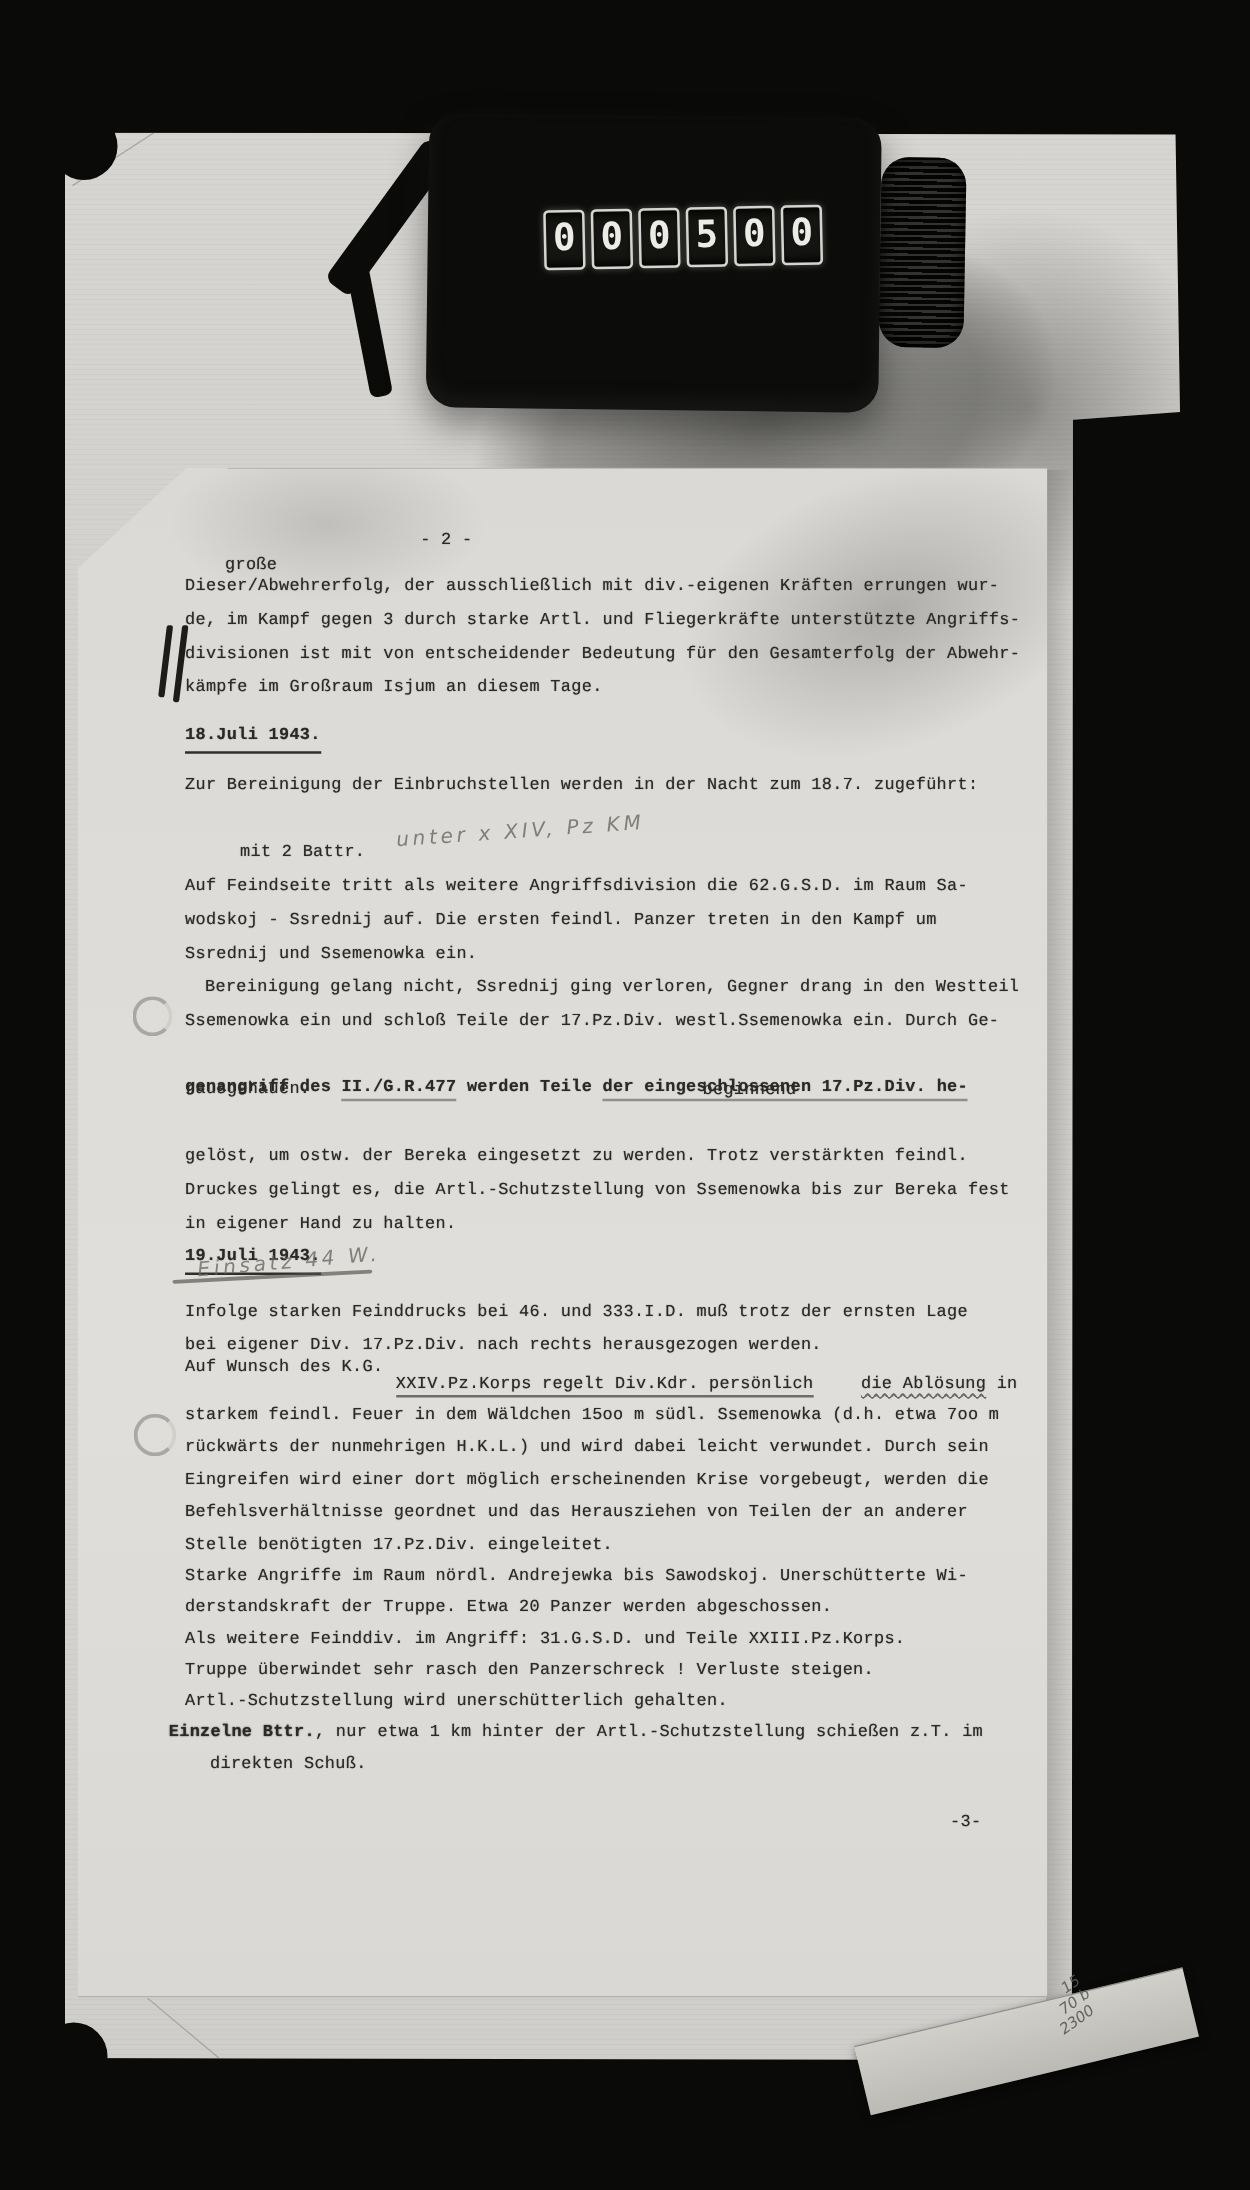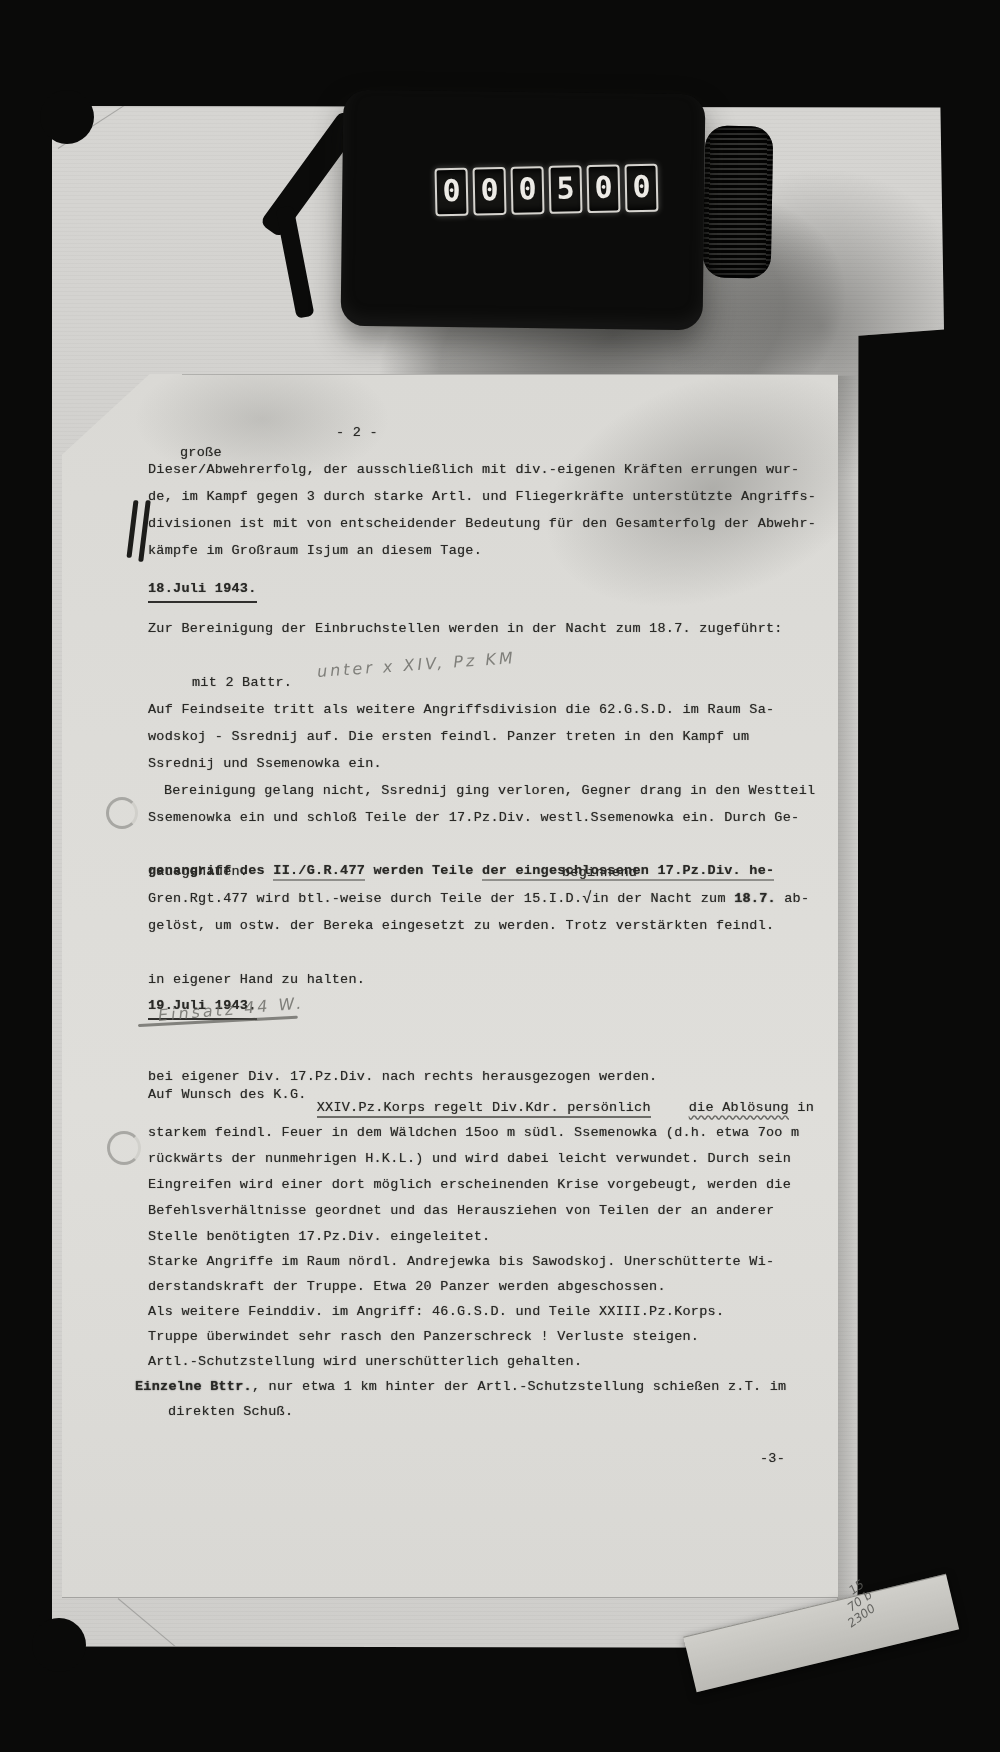--- a/index.html
+++ b/index.html
@@ -138,39 +138,40 @@
     <div class="tl" style="left:130px;top:300px;">mit 2 Battr.</div>
     <div class="pwrite" style="left:255px;top:288px;font-size:16px;transform:rotate(-4deg);">unter x XIV, Pz KM</div>
     <div class="tl" style="left:86px;top:327px;">Auf Feindseite tritt als weitere Angriffsdivision die 62.G.S.D. im Raum Sa-</div>
     <div class="tl" style="left:86px;top:354px;">wodskoj - Ssrednij auf. Die ersten feindl. Panzer treten in den Kampf um</div>
     <div class="tl" style="left:86px;top:381px;">Ssrednij und Ssemenowka ein.</div>
     <div class="tl" style="left:86px;top:408px;margin-left:16px;">Bereinigung gelang nicht, Ssrednij ging verloren, Gegner drang in den Westteil</div>
     <div class="tl" style="left:86px;top:435px;">Ssemenowka ein und schloß Teile der 17.Pz.Div. westl.Ssemenowka ein. Durch Ge-</div>
     <div class="tl" style="left:86px;top:488px;font-weight:bold;"><span>genangriff des </span><span class="ul-pencil">II./G.R.477</span><span> werden Teile </span><span class="ul-pencil">der eingeschlossenen 17.Pz.Div. he-</span></div>
     <div class="tl" style="left:86px;top:489px;">rausgehauen.</div>
     <div class="tl" style="left:500px;top:490px;">beginnend</div>
-    <div class="tl" style="left:86px;top:516px;"><span>Gren.Rgt.477 wird btl.-weise durch Teile der 15.I.D.</span><span class="caret">√</span><span>in der Nacht zum </span><span class="b">18.7.</span><span> ab-</span></div>
     <div class="tl" style="left:86px;top:543px;">gelöst, um ostw. der Bereka eingesetzt zu werden. Trotz verstärkten feindl.</div>
+    <div class="tl" style="left:86px;top:570px;">Druckes gelingt es, die Artl.-Schutzstellung von Ssemenowka bis zur Bereka fest</div>
     <div class="tl" style="left:86px;top:597px;">in eigener Hand zu halten.</div>
     <div class="pring" style="left:44px;top:423px;width:26px;height:26px;"></div>
 
     <div class="tl hd" style="left:86px;top:623px;"><span class="ul">19.Juli 1943.</span></div>
     <div class="pwrite" style="left:96px;top:632px;font-size:16px;transform:rotate(-5deg);">Einsatz 44 W.</div>
     <div class="pline" style="left:76px;top:650px;width:160px;transform:rotate(-3deg);background:rgba(80,80,76,.65);"></div>
 
+    <div class="tl" style="left:86px;top:668px;">Infolge starken Feinddrucks bei 46. und 333.I.D. muß trotz der ernsten Lage</div>
     <div class="tl" style="left:86px;top:694px;">bei eigener Div. 17.Pz.Div. nach rechts herausgezogen werden.</div>
     <div class="tl" style="left:86px;top:712px;"><span>Auf Wunsch des K.G.</span><span class="seg-low" style="margin-left:10px;"><span class="ul-dark">XXIV.Pz.Korps regelt Div.Kdr. persönlich</span><span class="ul-wavy">die Ablösung</span><span> in</span></span></div>
     <div class="tl" style="left:86px;top:750px;">starkem feindl. Feuer in dem Wäldchen 15oo m südl. Ssemenowka (d.h. etwa 7oo m</div>
     <div class="tl" style="left:86px;top:776px;">rückwärts der nunmehrigen H.K.L.) und wird dabei leicht verwundet. Durch sein</div>
     <div class="tl" style="left:86px;top:802px;">Eingreifen wird einer dort möglich erscheinenden Krise vorgebeugt, werden die</div>
     <div class="tl" style="left:86px;top:828px;">Befehlsverhältnisse geordnet und das Herausziehen von Teilen der an anderer</div>
     <div class="tl" style="left:86px;top:854px;">Stelle benötigten 17.Pz.Div. eingeleitet.</div>
     <div class="tl" style="left:86px;top:879px;">Starke Angriffe im Raum nördl. Andrejewka bis Sawodskoj. Unerschütterte Wi-</div>
     <div class="tl" style="left:86px;top:904px;">derstandskraft der Truppe. Etwa 20 Panzer werden abgeschossen.</div>
-    <div class="tl" style="left:86px;top:929px;">Als weitere Feinddiv. im Angriff: 46.G.S.D. und Teile XXIII.Pz.Korps.</div>
+    <div class="tl" style="left:86px;top:929px;">Als weitere Feinddiv. im Angriff: 31.G.S.D. und Teile XXIII.Pz.Korps.</div>
     <div class="tl" style="left:86px;top:954px;">Truppe überwindet sehr rasch den Panzerschreck ! Verluste steigen.</div>
     <div class="tl" style="left:86px;top:979px;">Artl.-Schutzstellung wird unerschütterlich gehalten.</div>
     <div class="tl" style="left:73px;top:1004px;"><span class="b">Einzelne Bttr.</span><span>, nur etwa 1 km hinter der Artl.-Schutzstellung schießen z.T. im</span></div>
     <div class="tl" style="left:106px;top:1029px;">direkten Schuß.</div>
     <div class="pring" style="left:45px;top:757px;width:28px;height:28px;"></div>
 
     <div class="tl" style="left:698px;top:1076px;">-3-</div>
   </div>
 
   <div class="fold">

